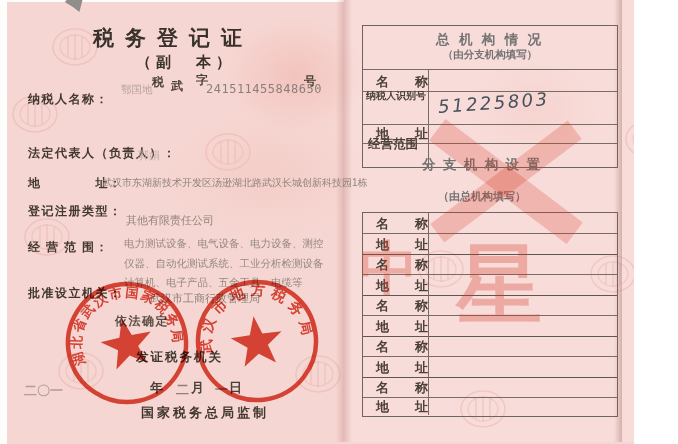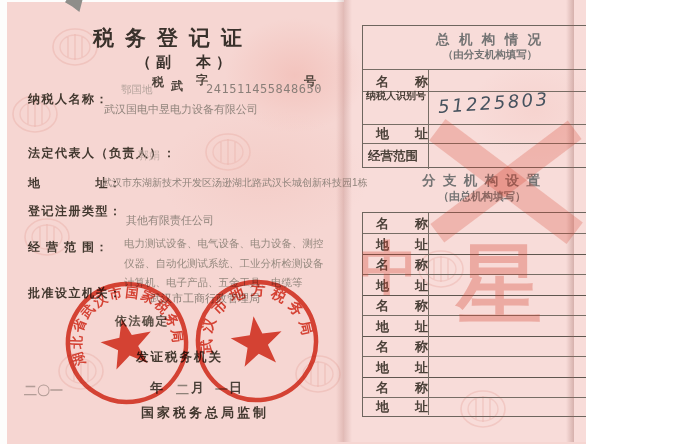--- a/index.html
+++ b/index.html
@@ -1,16 +1,16 @@
 <!DOCTYPE html>
 <html><head>
 <meta charset="utf-8">
 <style>
   html,body{margin:0;padding:0;}
-  #canvas{position:relative;width:586px;height:444px;background:#fdfdfc;overflow:hidden;
+  #canvas{position:relative;width:634px;height:444px;background:#fdfdfc;overflow:hidden;
           font-family:"Liberation Serif", serif;}
   
   .paper{position:absolute;left:7px;top:2px;width:655px;height:442px;background:#f6d6d2;}
   .page-right{position:absolute;left:344px;top:0;width:311px;height:442px;background:#f8dcd9;}
   .fold{position:absolute;left:336px;top:0;width:16px;height:442px;
         background:linear-gradient(90deg,rgba(180,120,112,0) 0%,rgba(170,110,104,.28) 50%,rgba(180,120,112,0) 100%);}
   .edge-r{position:absolute;right:0;top:0;width:8px;height:442px;
         background:linear-gradient(90deg,rgba(160,100,95,0),rgba(150,95,88,.35));}
   .blot{position:absolute;border-radius:50%;pointer-events:none;}
   .notch{position:absolute;left:65px;top:-2px;width:18px;height:14px;background:#8f8e8a;
@@ -112,21 +112,20 @@
   
   <span class="lp serial-gray" style="left:121px;top:83px;">鄂国地</span>
   <span class="lp serial-dark" style="left:152px;top:74px;">税</span>
   <span class="lp serial-dark" style="left:171px;top:78px;">武</span>
   <span class="lp serial-dark" style="left:196px;top:72px;">字</span>
   <span class="lp serial-num" style="left:206px;top:82px;">241511455848650</span>
   <span class="lp serial-dark" style="left:304px;top:73px;">号</span>
 
   
   <span class="lp label" style="left:28px;top:91px;">纳税人名称：</span>
-  <span class="lp val" style="left:104px;top:102px;font-size:11px;">武汉国电中昱电力设备有限公司</span>
 
   <span class="lp label" style="left:28px;top:145px;">法定代表人（负责人）：</span>
   <span class="lp val" style="left:138px;top:148px;font-size:11px;color:#c3aea7;">郭娟</span>
 
   <span class="lp label" style="left:28px;top:175px;">地　　　　址：</span>
   <span class="lp val" style="left:102px;top:176px;font-size:10px;">武汉市东湖新技术开发区汤逊湖北路武汉长城创新科技园1栋</span>
 
   <span class="lp label" style="left:28px;top:203px;">登记注册类型：</span>
   <span class="lp val" style="left:126px;top:213px;font-size:11px;">其他有限责任公司</span>
 
@@ -176,25 +175,25 @@
     <div class="hline" style="top:65px;"></div>
     <div class="hline" style="top:98px;"></div>
     <div class="hline" style="top:117px;"></div>
     <div class="vline" style="left:65px;top:43px;height:100px;"></div>
   </div>
   <div class="rp-head" style="left:362px;top:31px;width:256px;font-size:13.5px;font-weight:bold;letter-spacing:3px;">总 机 构 情 况</div>
   <div class="rp-head" style="left:362px;top:48px;width:256px;font-size:10.5px;font-weight:bold;">（由分支机构填写）</div>
   <span class="rp-label" style="left:376px;top:73px;">名　　称</span>
   <span class="rp-label" style="left:366px;top:89px;font-size:10px;">纳税人识别号</span>
   <span class="rp-label" style="left:376px;top:125px;">地　　址</span>
-  <span class="rp-label" style="left:368px;top:148px;font-size:12.5px;">经营范围</span>
+  <span class="rp-label" style="left:368px;top:136px;font-size:12.5px;">经营范围</span>
   <span class="hand" style="left:438px;top:92px;">51225803</span>
 
   
-  <div class="rp-head" style="left:362px;top:172px;width:240px;font-size:13.5px;font-weight:bold;letter-spacing:2px;">分 支 机 构 设 置</div>
+  <div class="rp-head" style="left:362px;top:156px;width:240px;font-size:13.5px;font-weight:bold;letter-spacing:2px;">分 支 机 构 设 置</div>
   <div class="rp-head" style="left:362px;top:189px;width:240px;font-size:11px;font-weight:bold;">（由总机构填写）</div>
 
   
   <div class="tbl" style="left:362px;top:212px;width:256px;height:205px;">
     <div class="hline" style="top:20px;"></div>
     <div class="hline" style="top:41px;border-top-color:#5f564f;"></div>
     <div class="hline" style="top:61px;"></div>
     <div class="hline" style="top:82px;border-top-color:#5f564f;"></div>
     <div class="hline" style="top:102px;"></div>
     <div class="hline" style="top:123px;border-top-color:#5f564f;"></div>

